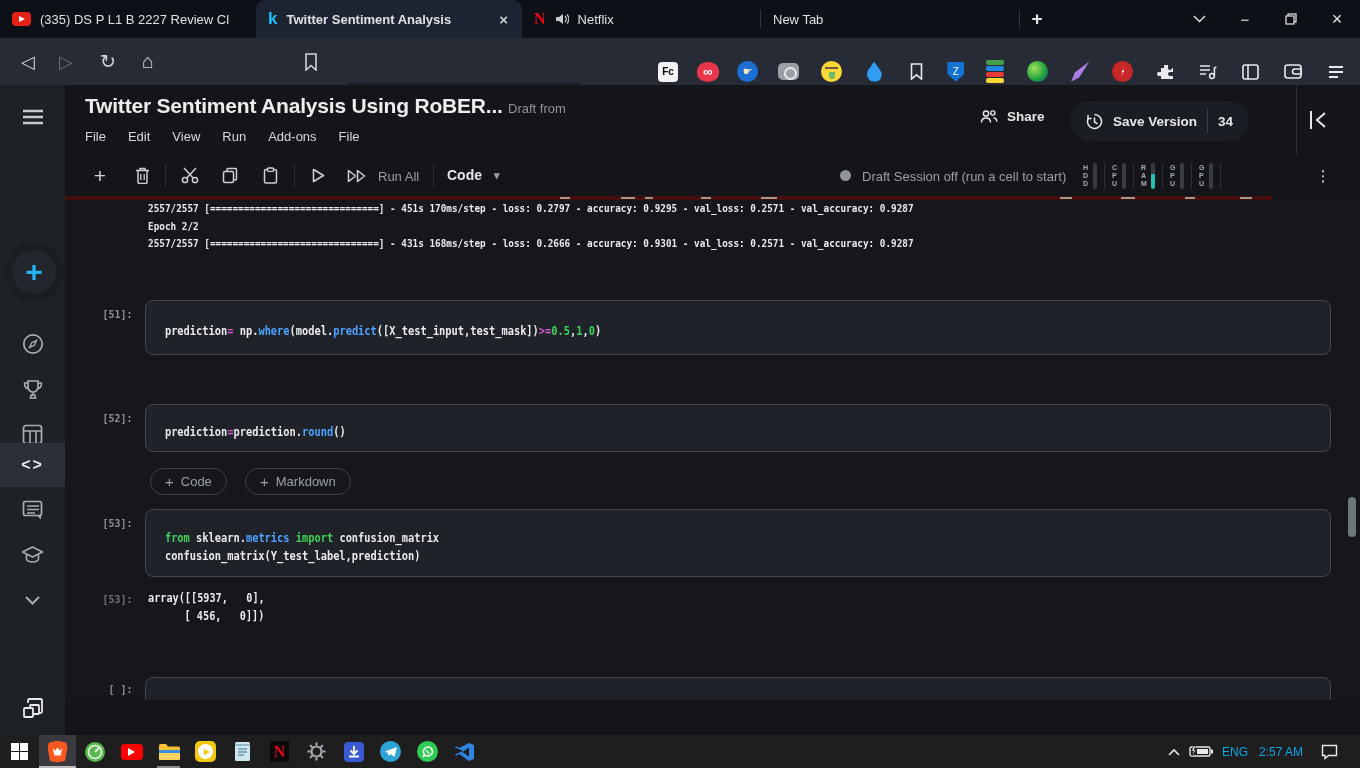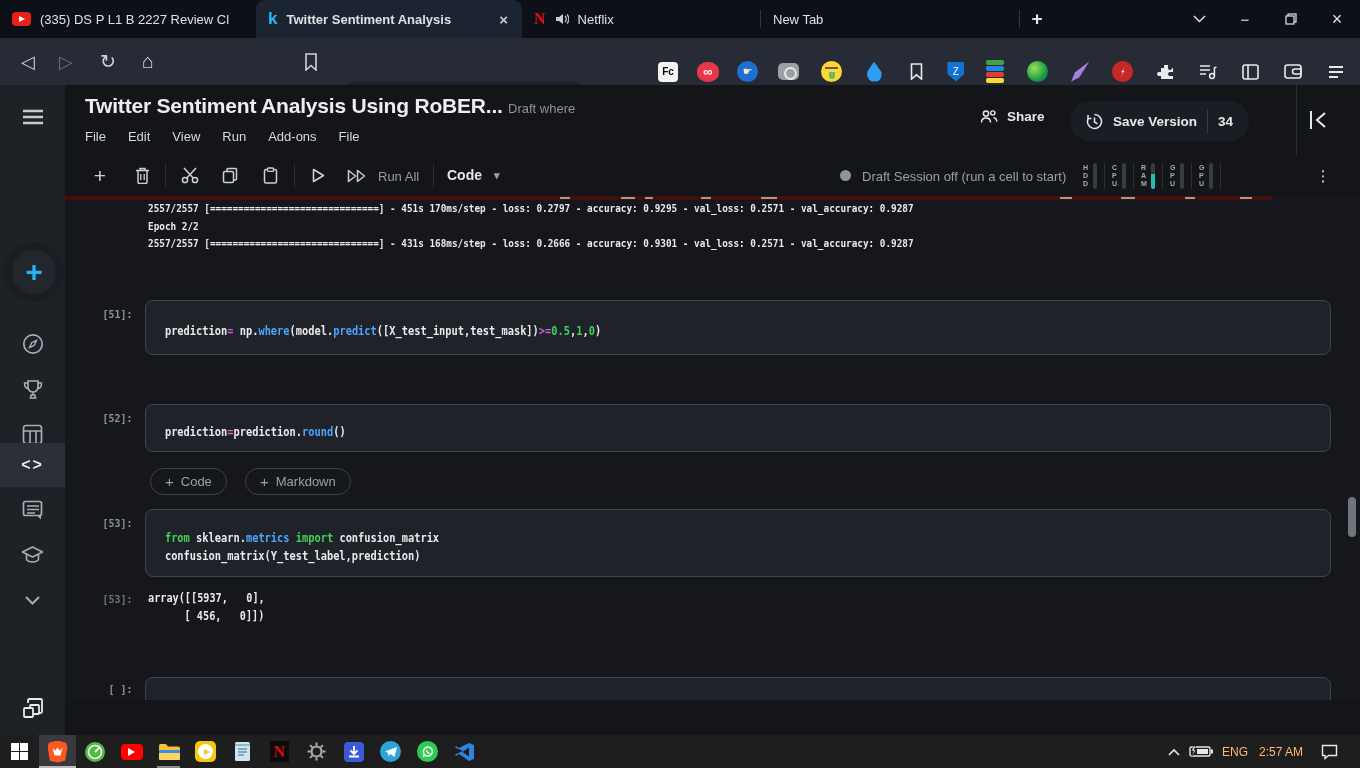--- a/index.html
+++ b/index.html
@@ -98,21 +98,21 @@
   
   .console-bar{position:absolute;left:0;top:615px;width:1295px;height:35px;background:#1d2024;border-top:1px solid #45474b}
   .console-lbl{position:absolute;left:23px;top:8px;font:14px "DejaVu Sans Mono",monospace;color:#e6e8ea}
   .console-chev{position:absolute;left:1256px;top:10px;color:#cfd3d8}
 
   
   .taskbar{position:absolute;left:0;top:735px;width:1360px;height:33px;background:#1e1e1e}
   .tk-item{position:absolute;top:0;width:37px;height:33px;display:flex;align-items:center;justify-content:center}
   .tk-item.active{background:#3a3a3e;box-shadow:inset 0 -2px 0 #bcbcbc}
   .tk-underline{position:absolute;bottom:0;height:2px;background:#8a8a8a}
-  .tray-txt{position:absolute;top:0;height:33px;display:flex;align-items:center;color:#fdba74;font-size:12px}
+  .tray-txt{position:absolute;top:0;height:33px;display:flex;align-items:center;color:#0ea5e9;font-size:12px}
   .win-sq{display:grid;grid-template-columns:8px 8px;grid-template-rows:8px 8px;gap:1.5px}
   .win-sq i{background:#fff;display:block}
   .brave-ic{width:20px;height:22px;background:#fa5a22;clip-path:polygon(50% 0,93% 10%,100% 30%,88% 92%,50% 100%,12% 92%,0 30%,7% 10%);display:flex;align-items:center;justify-content:center}
   .brave-ic:after{content:"";width:10px;height:8px;background:#fff;clip-path:polygon(0 0,25% 40%,50% 0,75% 40%,100% 0,80% 100%,20% 100%)}
 </style>
 </head>
 <body>
 
 <div class="tabbar">
   <div class="tab" style="width:256px">
@@ -298,21 +298,21 @@
         <rect x="8" y="8" width="9" height="9" rx="1" fill="none" stroke="currentColor" stroke-width="1.8"></rect>
         <rect x="2" y="11" width="9" height="9" rx="1" fill="#1e2126" stroke="currentColor" stroke-width="1.8"></rect>
       </svg>
   </div>
 </div>
 
 <div class="main">
 
   <div class="nb-header">
     <div class="nb-title">Twitter Sentiment Analysis Using RoBER...</div>
-    <div class="draft-status">Draft where</div>
+    <div class="draft-status">Draft from</div>
     <div class="nb-menu">
       <span>File</span>
       <span>Edit</span>
       <span>View</span>
       <span>Run</span>
       <span>Add-ons</span>
       <span>File</span>
     </div>
     <div class="share-btn">
       <svg width="18" height="15" viewBox="0 0 18 15">

